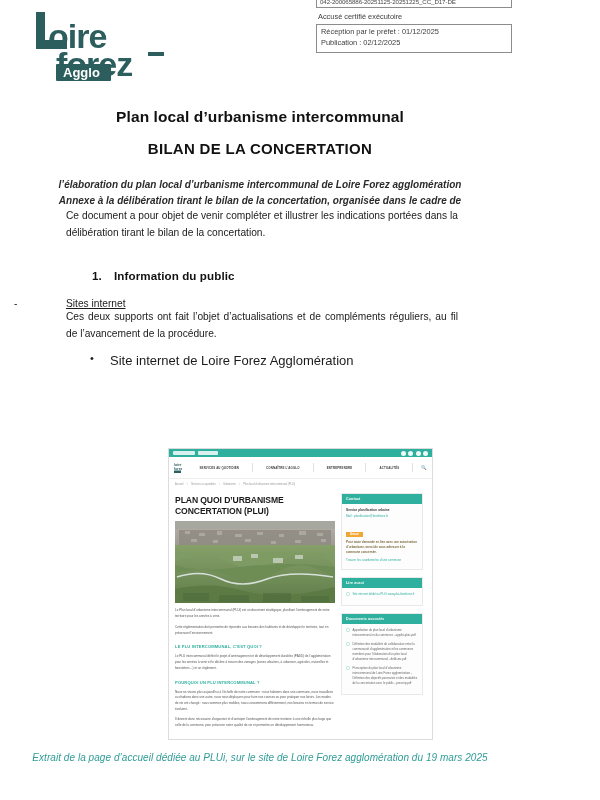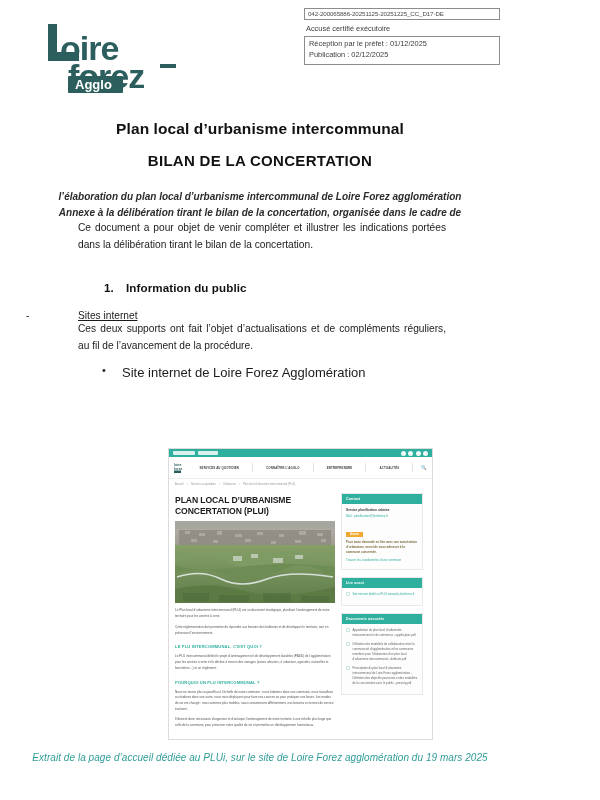--- a/index.html
+++ b/index.html
@@ -8,21 +8,21 @@
   body {
     width:600px; height:800px;
     background:#ffffff;
     font-family:"Liberation Sans", sans-serif;
     color:#1a1a1a;
     overflow:hidden;
     position:relative;
   }
 
   
-  .page { position:relative; width:520px; height:800px; padding:12px; }
+  .page { position:relative; width:520px; height:800px; padding:0; }
 
   
   .header { position:relative; height:92px; }
 
   .logo { position:absolute; left:18px; top:6px; width:160px; height:80px; }
   .logo svg { display:block; }
 
   
   .stamp { position:absolute; right:8px; top:0px; width:196px;
            font-family:"Liberation Sans", sans-serif; color:#3a3a3a; }
@@ -263,21 +263,21 @@
       <span class="bc-sep">&gt;</span>
       <span>Urbanisme</span>
       <span class="bc-sep">&gt;</span>
       <span>Plan local d’urbanisme intercommunal (PLUi)</span>
     </div>
 
     <div class="shot-main">
 
       <div class="shot-col-main">
         <div class="shot-h1">
-          <div>PLAN LOCAL D’URBANISME</div>
+          <div>PLAN QUOI D’URBANISME</div>
           <div>CONCERTATION (PLUI)</div>
         </div>
 
         <div class="hero">
           <svg viewBox="0 0 160 82" preserveAspectRatio="none" aria-hidden="true">
             <defs>
               <linearGradient id="sky" x1="0" y1="0" x2="0" y2="1">
                 <stop offset="0%" stop-color="#b9b2ac"></stop>
                   <stop offset="100%" stop-color="#9d9a8e"></stop>
               </linearGradient>

